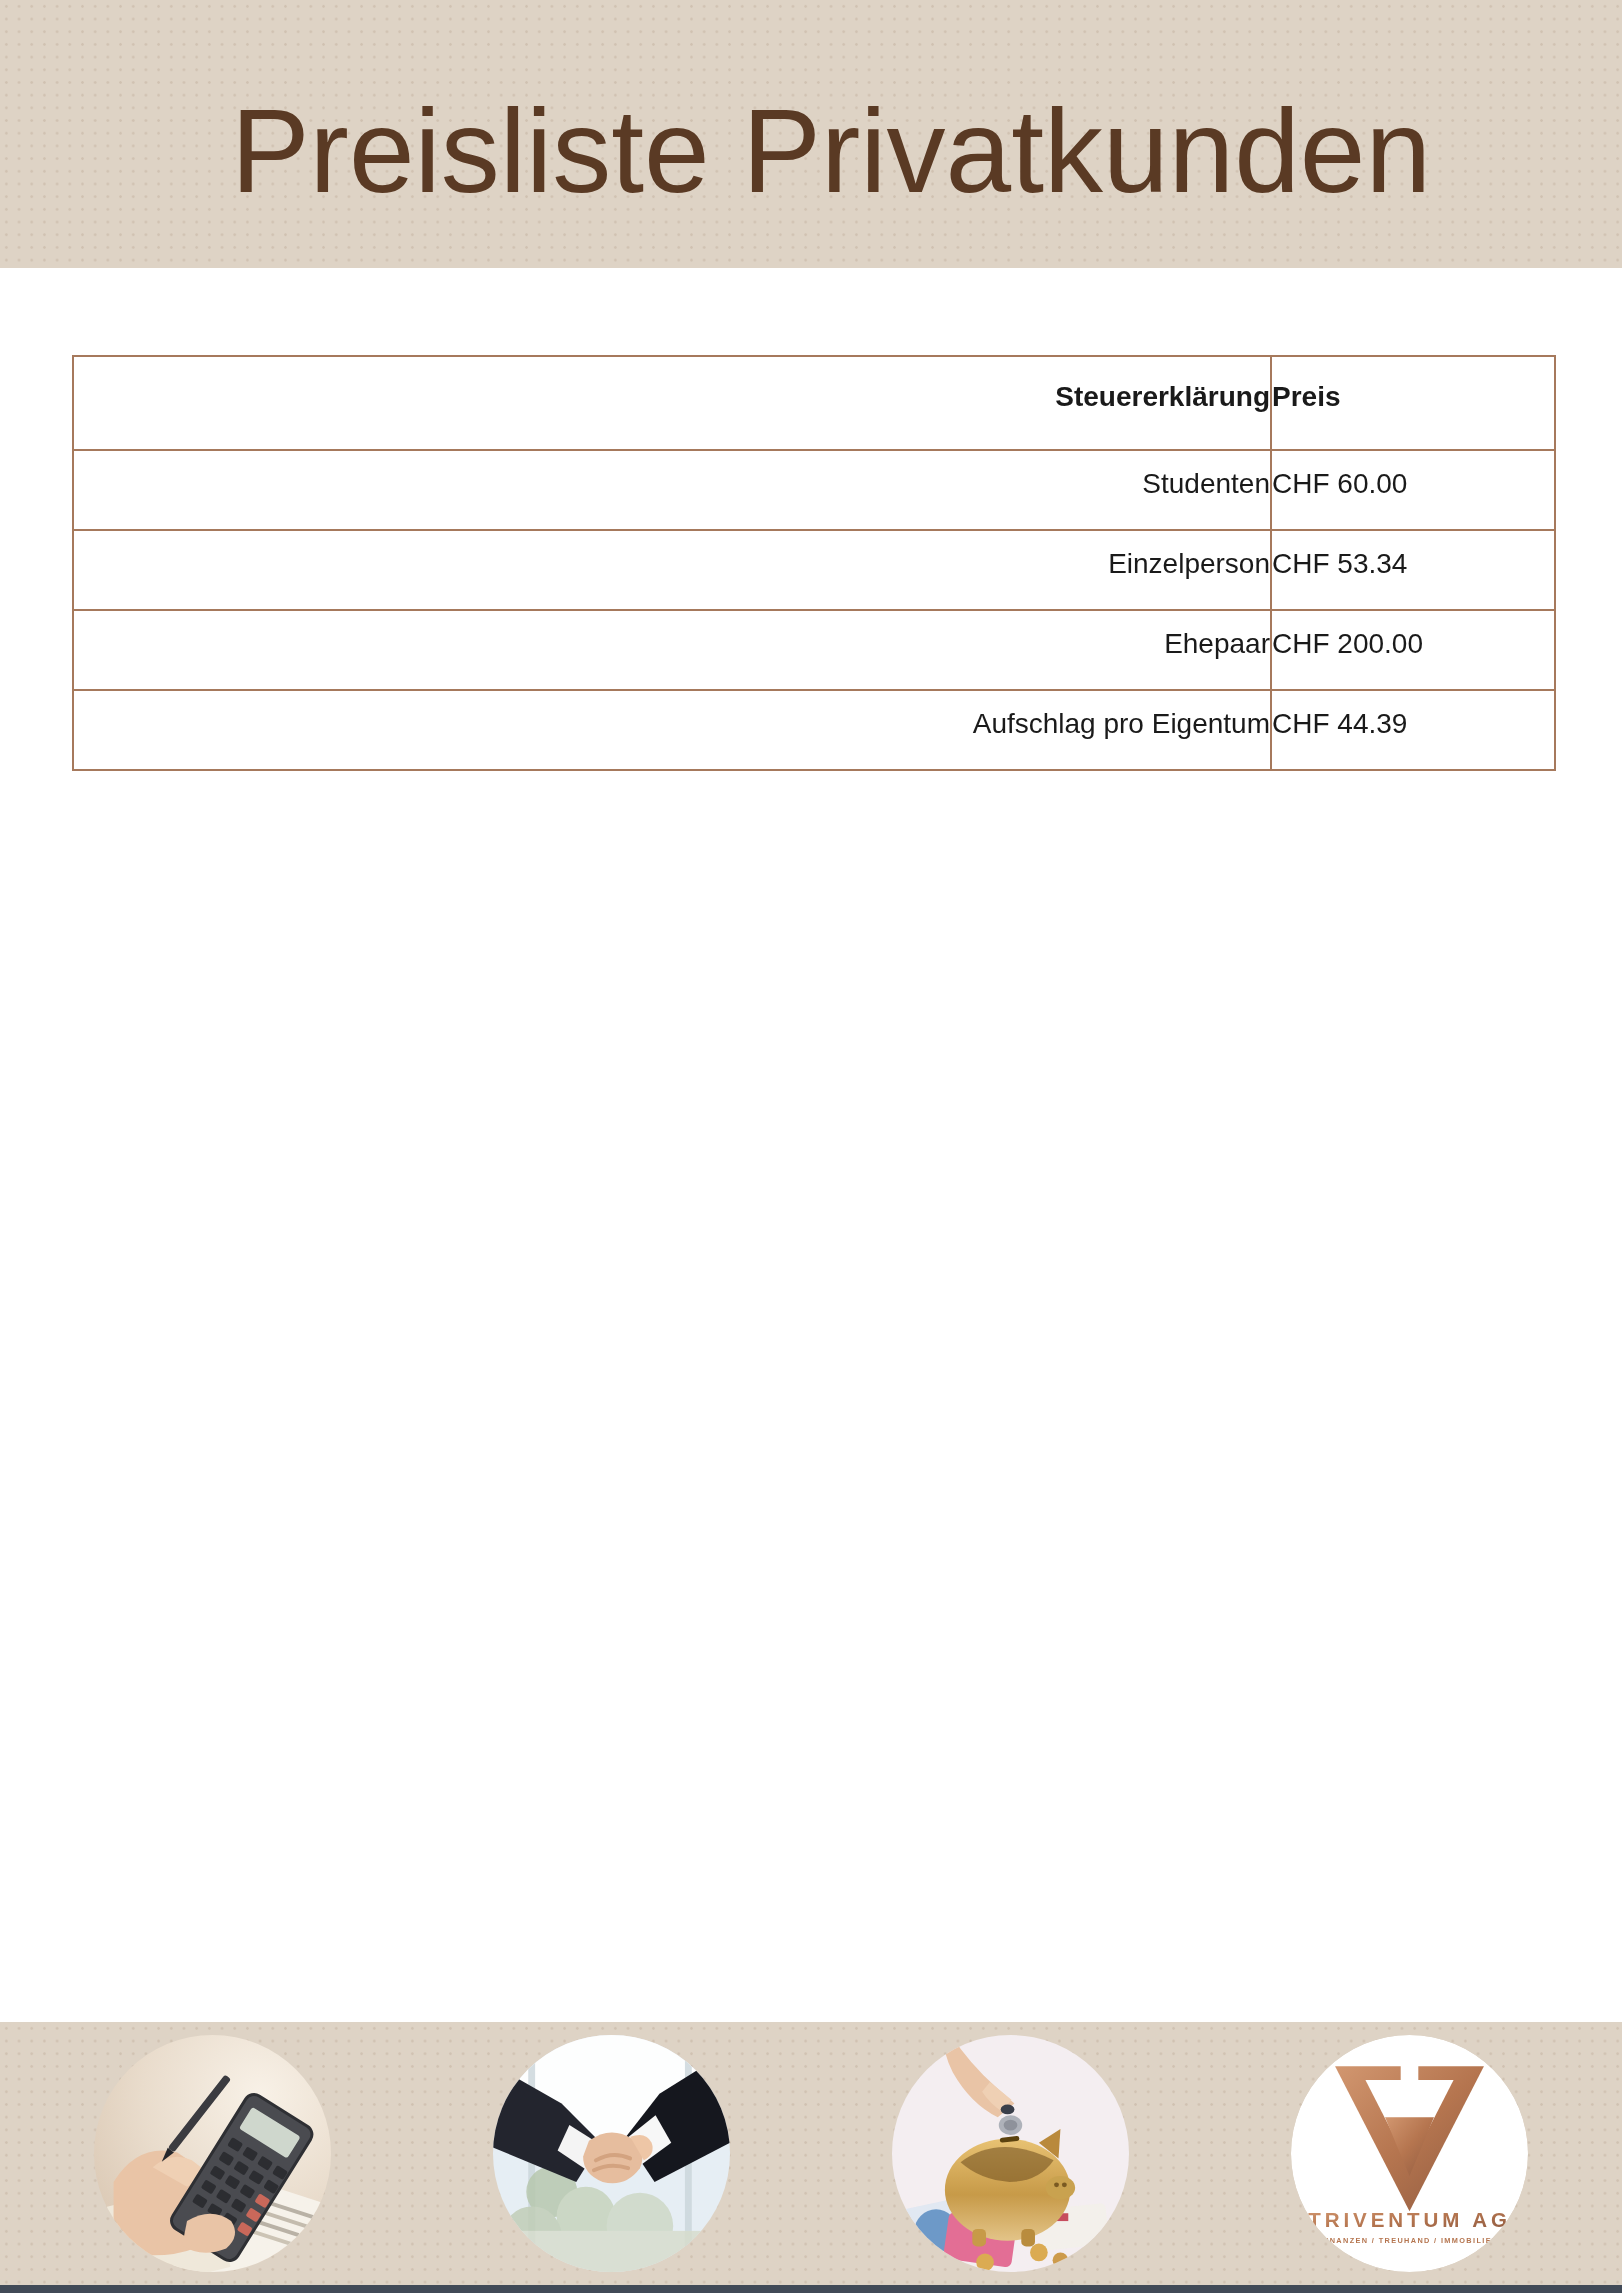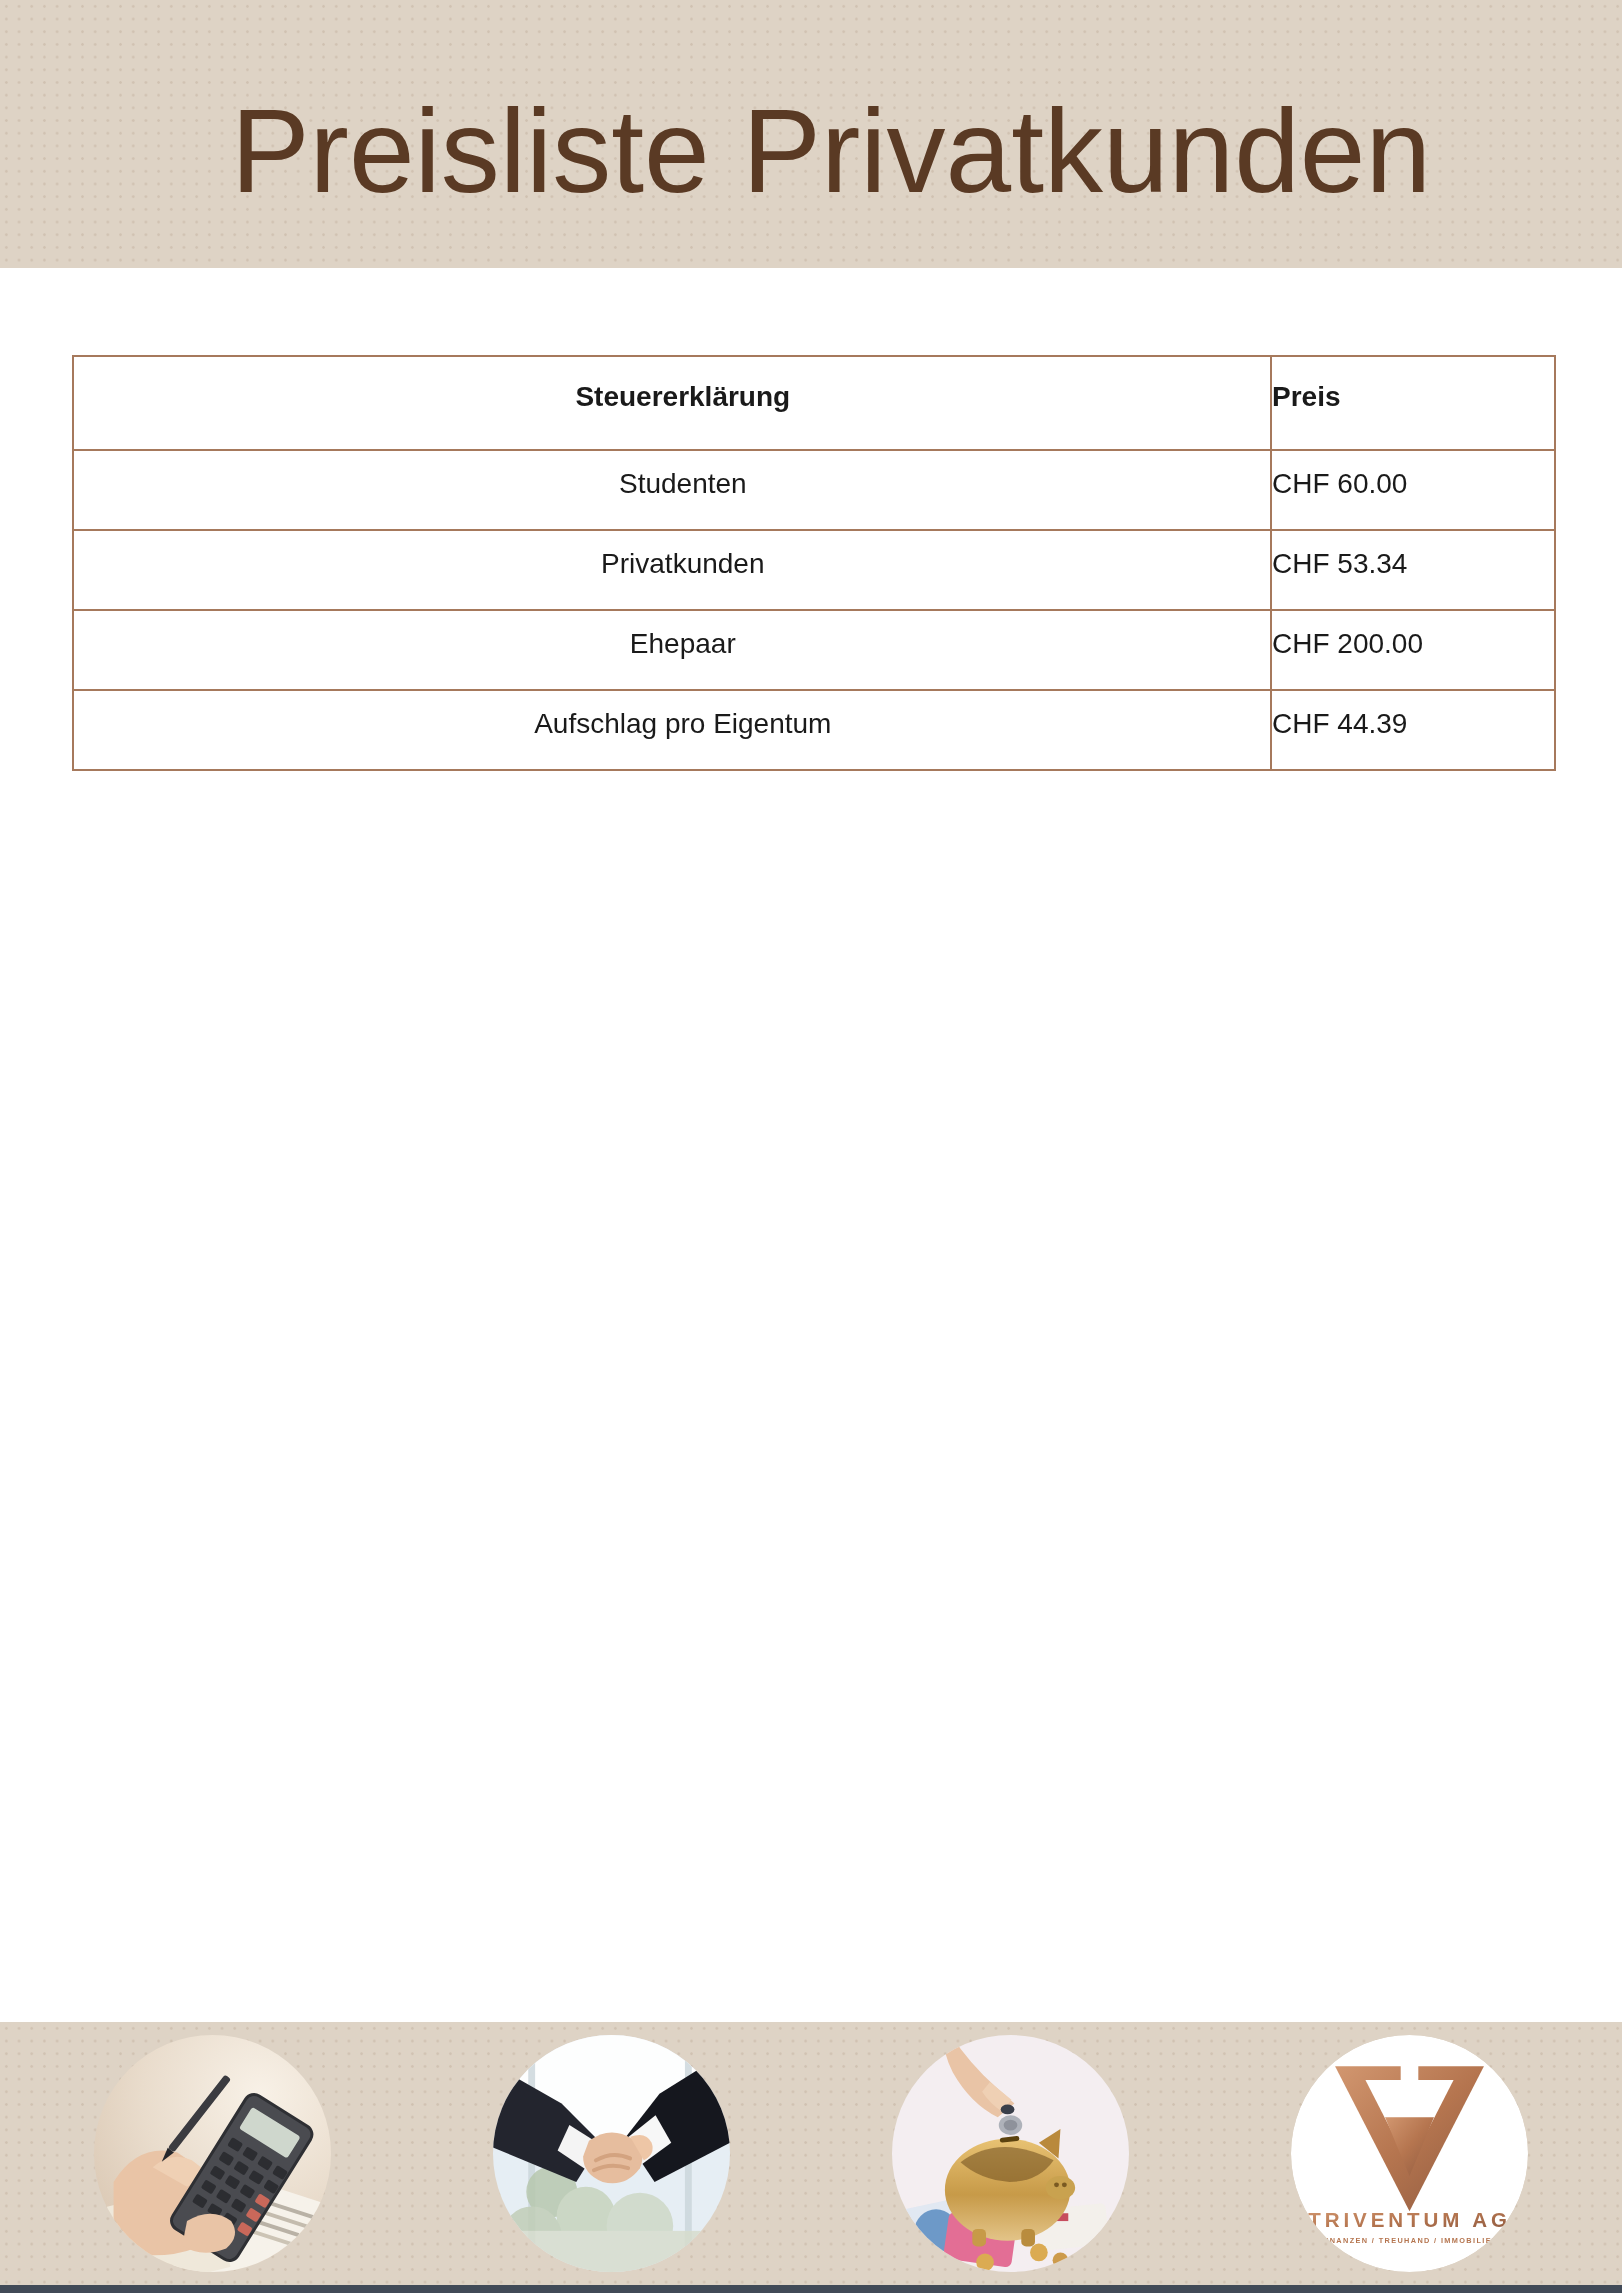--- a/index.html
+++ b/index.html
@@ -50,21 +50,21 @@
   .price-table th, .price-table td {
     border: 2px solid var(--border-color, #a6795c);
     vertical-align: middle;
     font-size: 28px;
     padding-bottom: 11.8px;
   }
   .price-table th { height: 94px; font-weight: 700; }
   .price-table td { height: 80px; font-weight: 400; }
   .col-service { width: 1198px; }
   .col-price  { width: 284px; }
-  .cell-service { text-align: center; padding-left: 21.6px; }
+  .cell-service { text-align: right; padding-left: 21.6px; }
   .cell-price   { text-align: left; }
   
   .footer {
     height: 272px;
     width: 100%;
     border-bottom: 9.8px solid var(--bottom-edge, #414a57);
     display: flex;
     align-items: center;
     justify-content: space-between;
     padding: 0 94px;
@@ -100,21 +100,21 @@
         <th class="cell-service">Steuererklärung</th>
         <th class="cell-price">Preis</th>
       </tr>
     </thead>
     <tbody>
       <tr>
         <td class="cell-service">Studenten</td>
         <td class="cell-price">CHF 60.00</td>
       </tr>
       <tr>
-        <td class="cell-service">Privatkunden</td>
+        <td class="cell-service">Einzelperson</td>
         <td class="cell-price">CHF 53.34</td>
       </tr>
       <tr>
         <td class="cell-service">Ehepaar</td>
         <td class="cell-price">CHF 200.00</td>
       </tr>
       <tr>
         <td class="cell-service">Aufschlag pro Eigentum</td>
         <td class="cell-price">CHF 44.39</td>
       </tr>

